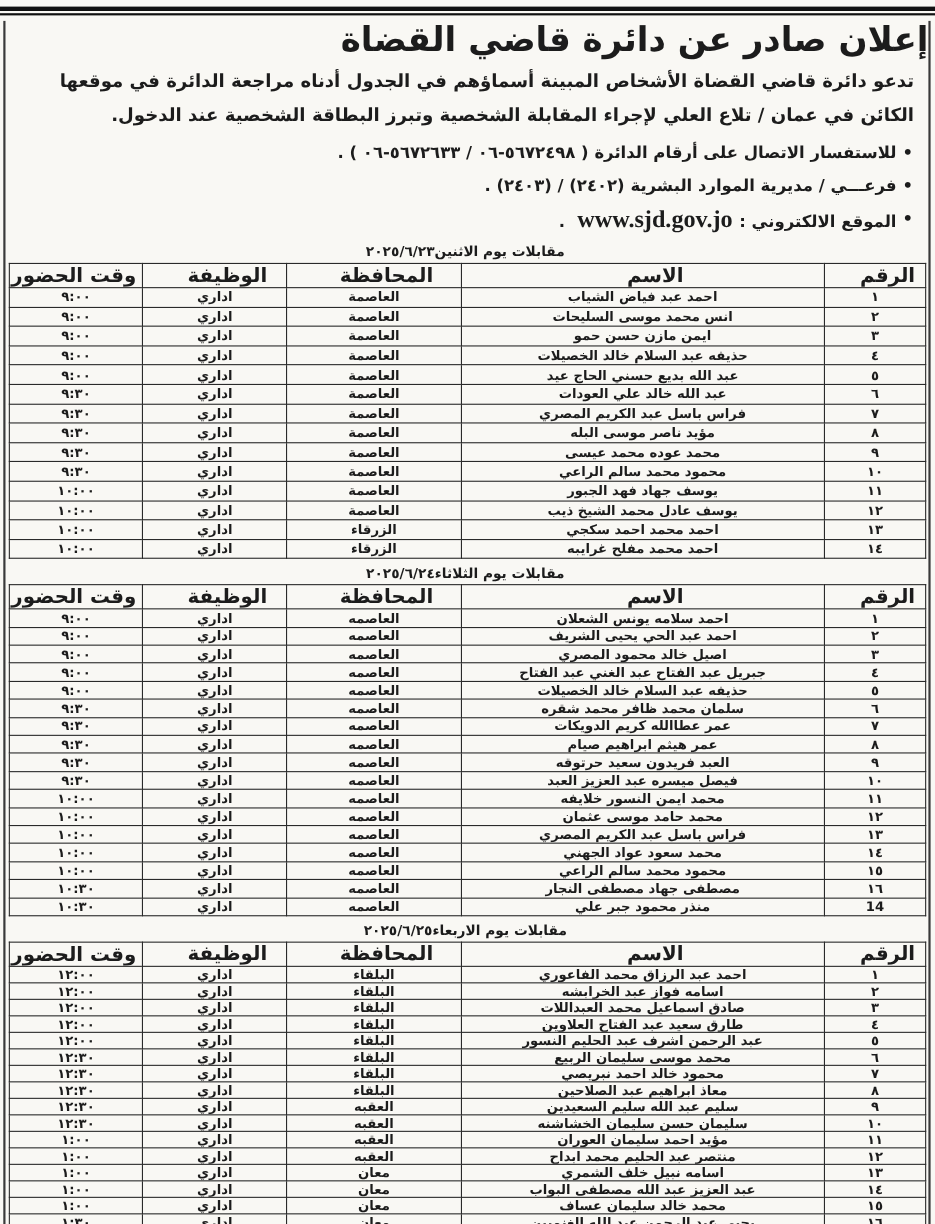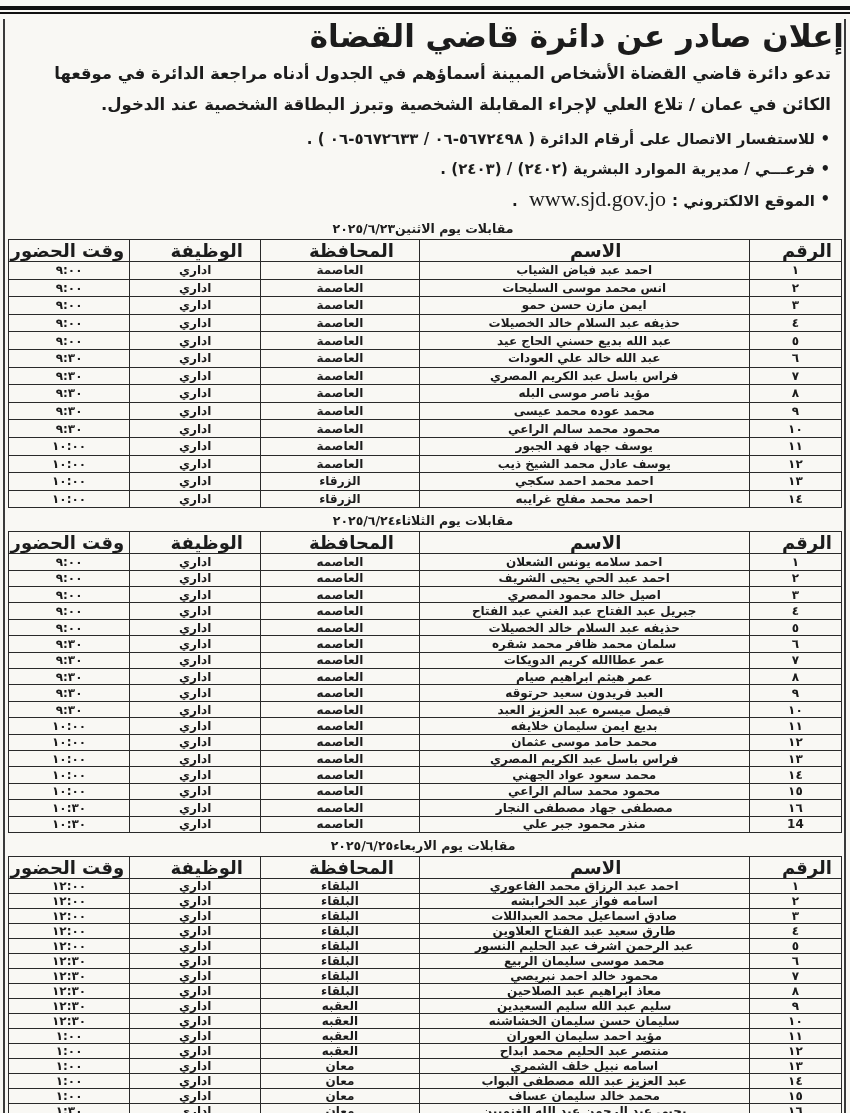--- a/index.html
+++ b/index.html
@@ -32,21 +32,21 @@
   .intro{
     margin:2px auto 4px auto;width:812px;
     font-size:16.5px;line-height:31px;
   }
   .bullets{list-style:none;margin:2px 14px 0 0;padding:0;}
   .bullets li{position:relative;padding-right:15px;line-height:30px;font-size:15px;}
   .bullets .dot{
     position:absolute;right:0;top:0;font-size:15px;line-height:30px;
   }
   .url{
-    font-family:"Liberation Serif",serif;font-size:22px;font-weight:normal;
+    font-family:"Liberation Serif",serif;font-size:22px;font-weight:bold;
     padding:0 6px;
   }
   .sec-label{
     text-align:center;margin:5px 4px 3px 0;
     font-size:12.5px;line-height:15px;
   }
   table.roster{
     width:834px;margin:0 auto 0 auto;border-collapse:collapse;table-layout:fixed;
     background:transparent;
   }
@@ -293,21 +293,21 @@
             </tr>
             <tr>
               <td class="cell-num">١٠</td>
               <td class="cell-txt">فيصل ميسره عبد العزيز العبد</td>
               <td class="cell-txt">العاصمه</td>
               <td class="cell-txt">اداري</td>
               <td class="cell-time">٩:٣٠</td>
             </tr>
             <tr>
               <td class="cell-num">١١</td>
-              <td class="cell-txt">بديع ايمن سليمان خلايفه</td>
+              <td class="cell-txt">محمد ايمن النسور خلايفه</td>
               <td class="cell-txt">العاصمه</td>
               <td class="cell-txt">اداري</td>
               <td class="cell-time">١٠:٠٠</td>
             </tr>
             <tr>
               <td class="cell-num">١٢</td>
               <td class="cell-txt">محمد حامد موسى عثمان</td>
               <td class="cell-txt">العاصمه</td>
               <td class="cell-txt">اداري</td>
               <td class="cell-time">١٠:٠٠</td>

